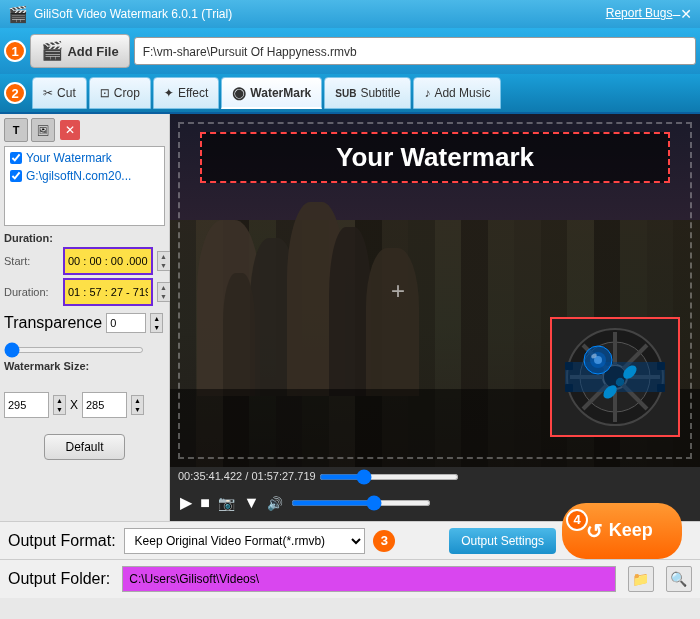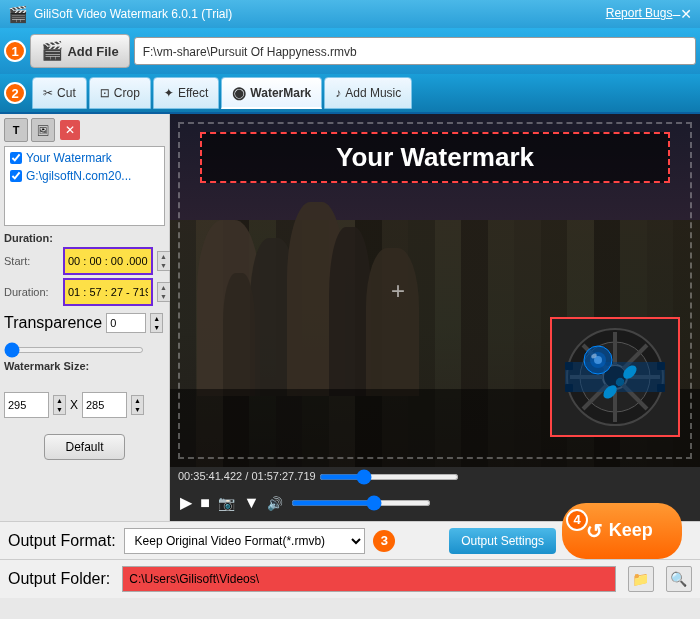--- a/index.html
+++ b/index.html
@@ -361,21 +361,21 @@
       display: flex;
       align-items: center;
       padding: 4px 8px;
       gap: 12px;
       height: 38px;
       background: #f0f0f0;
     }
     .folder-path {
       flex: 1;
       border: 1px solid #aaa;
-      background: #ef4444;
+      background: #d946ef;
       font-size: 12px;
       padding: 3px 6px;
       height: 26px;
     }
     .folder-icon-btn {
       width: 26px; height: 26px;
       border: 1px solid #aaa;
       background: #e8e8e8;
       border-radius: 2px;
       display: flex; align-items: center; justify-content: center;
@@ -453,20 +453,24 @@
       <span>⊡</span>
       <span>Crop</span>
     </div>
     <div class="nav-tab">
       <span>✦</span>
       <span>Effect</span>
     </div>
     <div class="nav-tab active">
       <span style="font-size:16px;">◉</span>
       <span>WaterMark</span>
+    </div>
+    <div class="nav-tab">
+      <span style="font-size:10px;font-weight:bold;">SUB</span>
+      <span>Subtitle</span>
     </div>
     <div class="nav-tab">
       <span>♪</span>
       <span>Add Music</span>
     </div>
   </div>
 </div>
 
 <div class="main-content">
 

